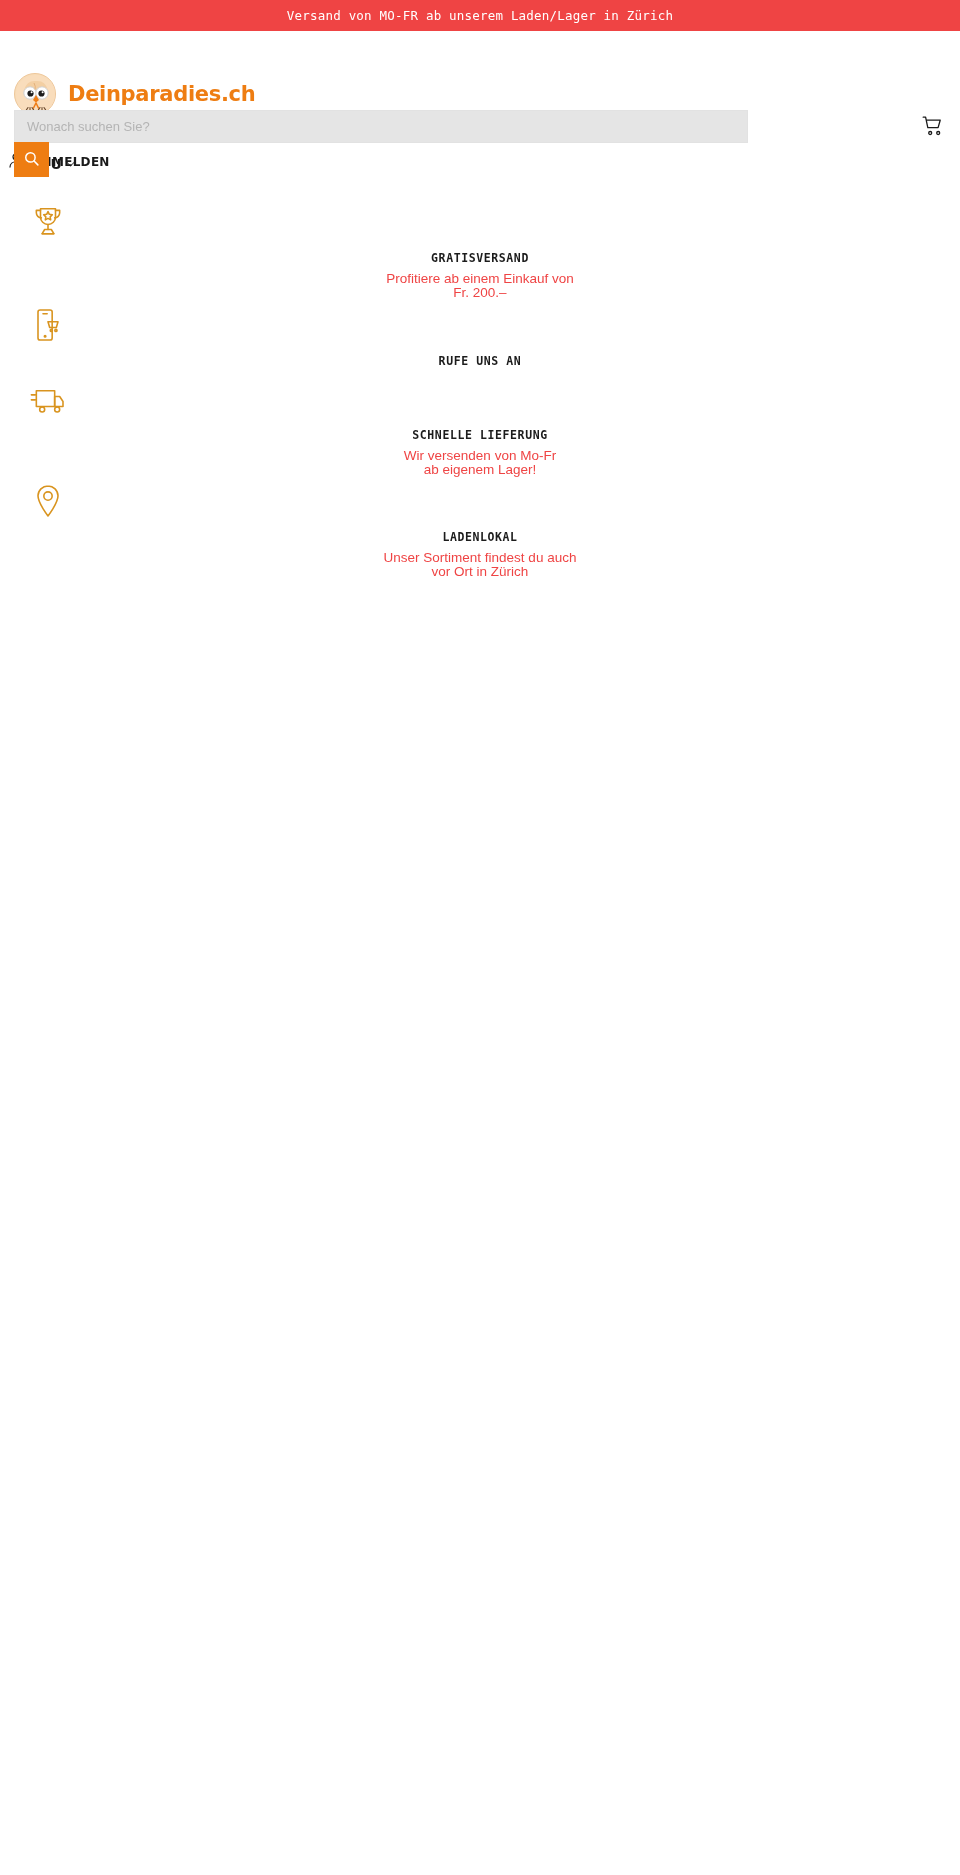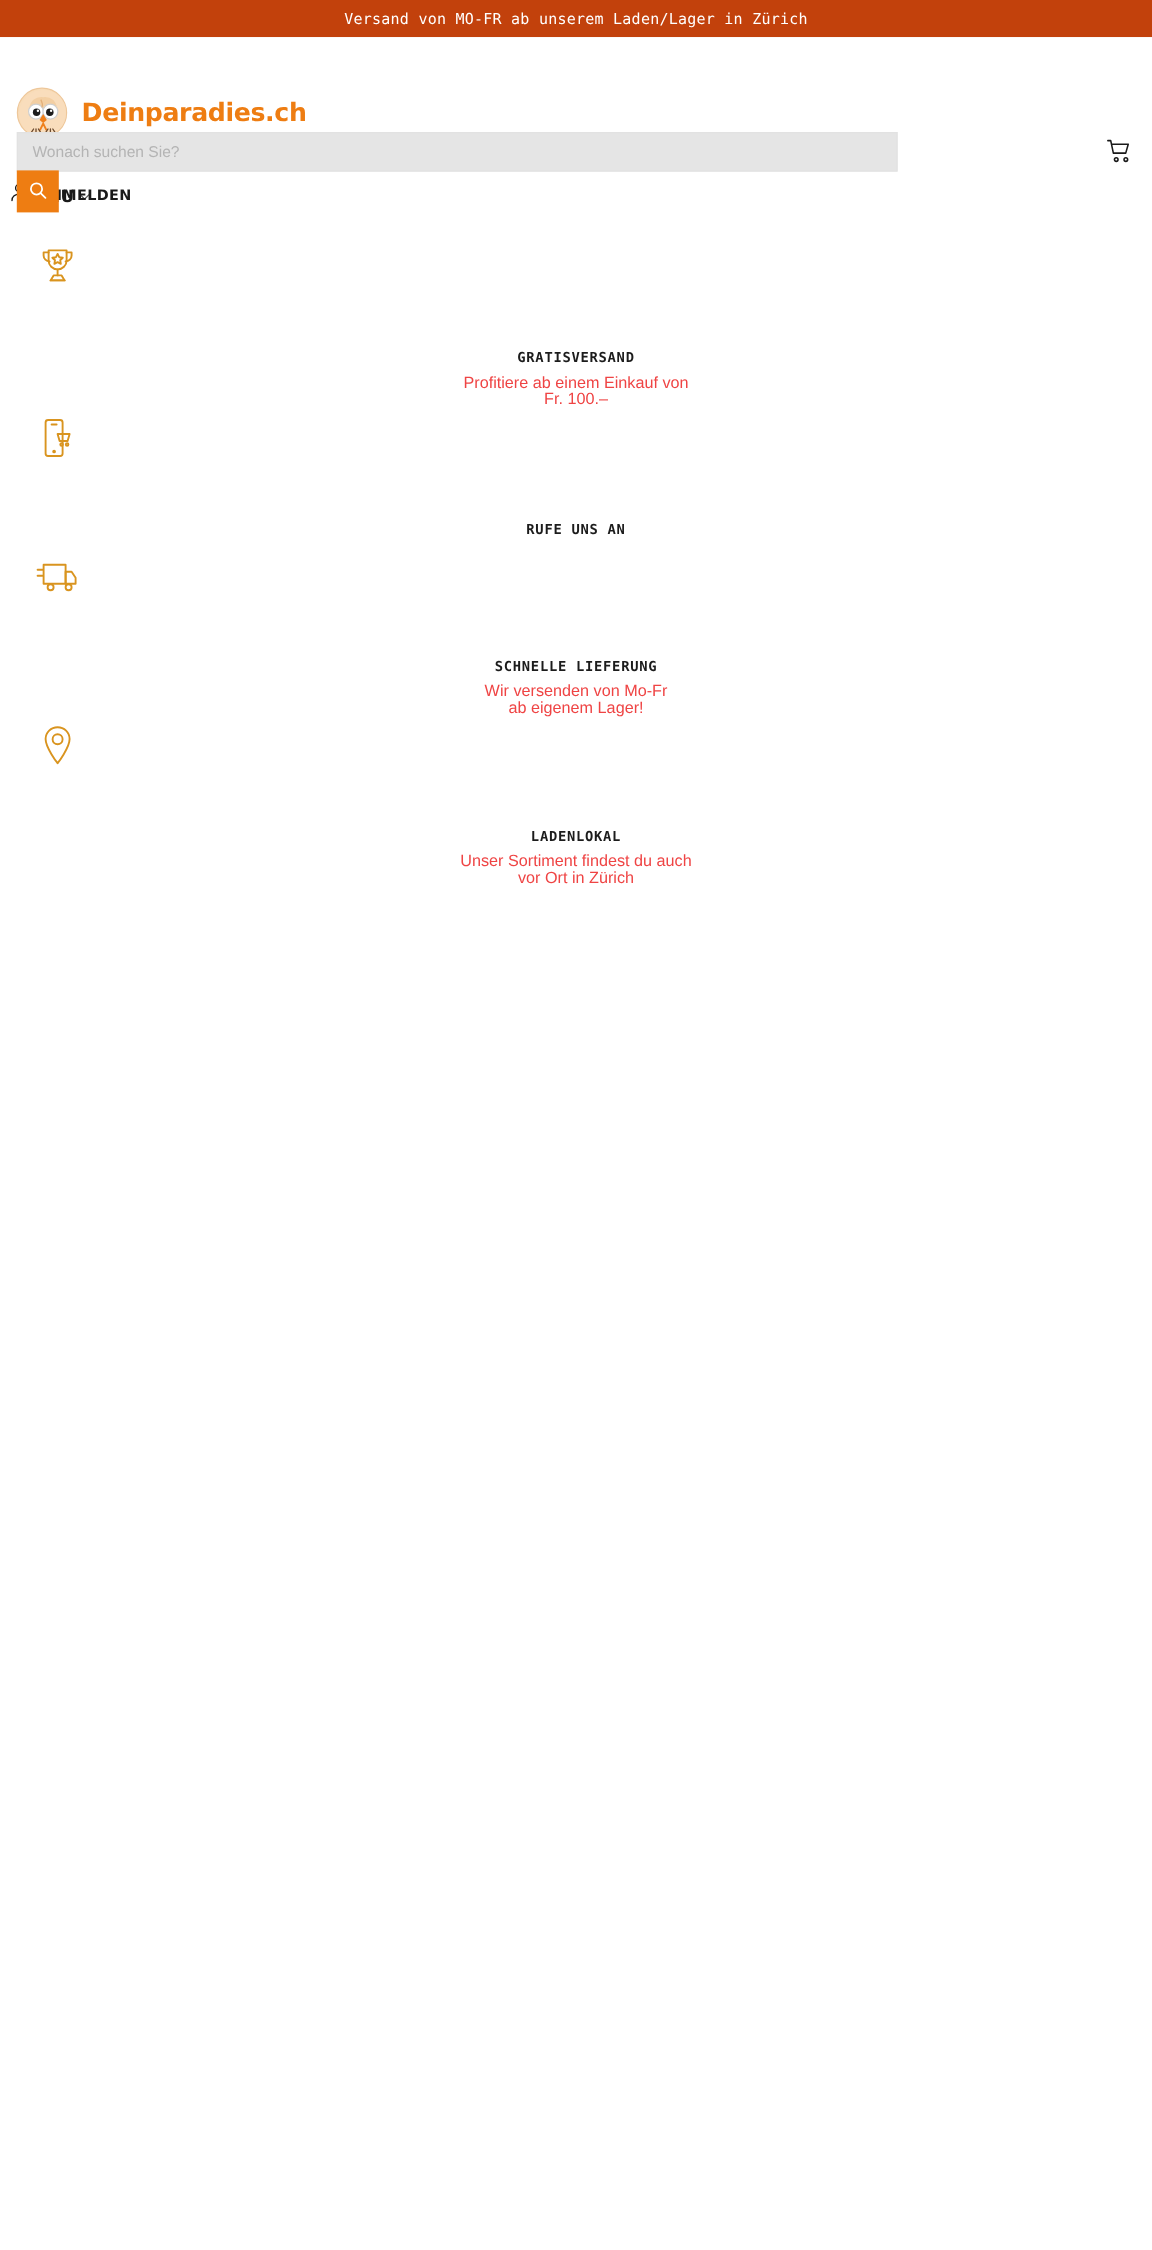--- a/index.html
+++ b/index.html
@@ -7,21 +7,21 @@
     width: 960px;
     background: #ffffff;
     font-family: "Liberation Sans", sans-serif;
     color: #333333;
   }
   body { width: 960px; overflow-x: hidden; }
 
   
   .promo-bar {
     height: 31px;
-    background: #c2410c;
+    background: #ef4444;
     display: flex;
     align-items: center;
     justify-content: center;
   }
   .promo-bar .promo-text {
     color: #ffffff;
     font-family: "DejaVu Sans Mono", "Liberation Mono", monospace;
     font-size: 12.5px;
     letter-spacing: 0.2px;
     white-space: nowrap;
@@ -182,21 +182,20 @@
     color: #d9941f;
   }
   .usp-body { padding-top: 49px; }
   .usp-title {
     font-family: "DejaVu Sans Mono", "Liberation Mono", monospace;
     font-size: 11.5px;
     font-weight: 700;
     letter-spacing: 0.6px;
     color: #1c1c1c;
     margin-bottom: 7px;
-    margin-top: 40px;
   }
   .usp-desc {
     font-family: "Liberation Sans", sans-serif;
     font-size: 13.5px;
     line-height: 1.06;
     color: #ef4444;
     max-width: 300px;
     margin: 0 auto;
   }
   .usp-desc span { display: block; }
@@ -324,21 +323,21 @@
         <path d="M24 27v6"></path>
         <path d="M17 38h14"></path>
         <path d="M20 33h8l3 5H17z"></path>
         <path d="M24 11.5l1.6 3.3 3.6.5-2.6 2.5.6 3.6-3.2-1.7-3.2 1.7.6-3.6-2.6-2.5 3.6-.5z"></path>
       </svg>
     </span>
     <div class="usp-body">
       <div class="usp-title">GRATISVERSAND</div>
       <div class="usp-desc">
         <span>Profitiere ab einem Einkauf von</span>
-        <span>Fr. 100.–</span>
+        <span>Fr. 200.–</span>
       </div>
     </div>
   </div>
 
   <div class="usp-item">
     <span class="usp-icon">
       <svg width="40" height="40" viewBox="0 0 48 48" fill="none" stroke="#d9941f" stroke-width="1.9" stroke-linecap="round" stroke-linejoin="round">
         <rect x="12" y="6" width="17" height="36" rx="2.5"></rect>
         <line x1="18" y1="10.5" x2="23" y2="10.5"></line>
         <circle cx="20.5" cy="37.5" r="0.9" fill="#d9941f"></circle>

